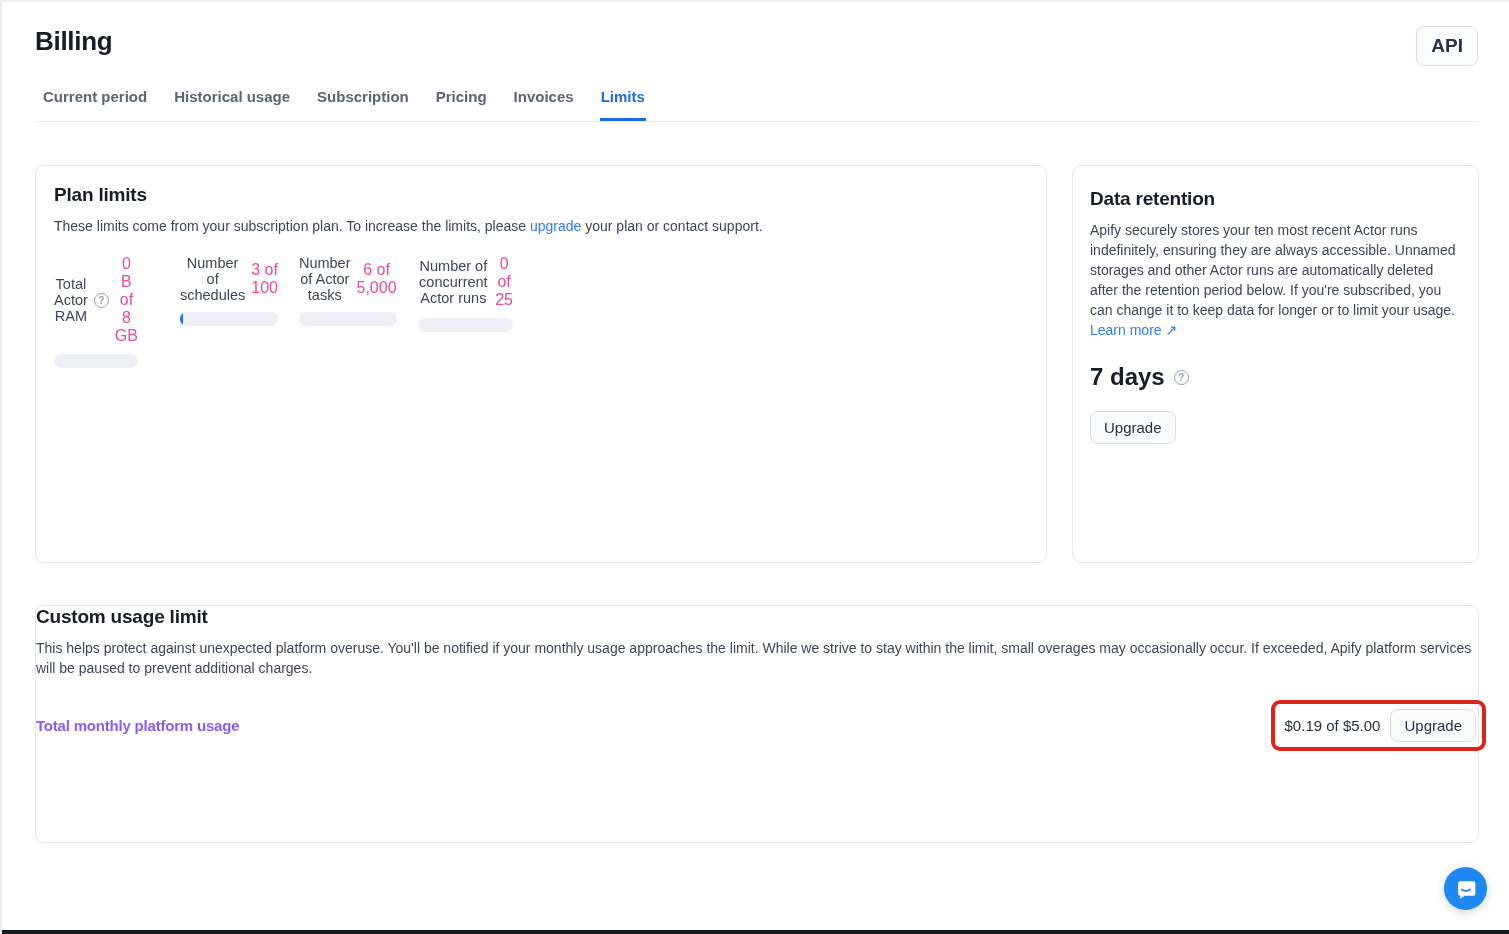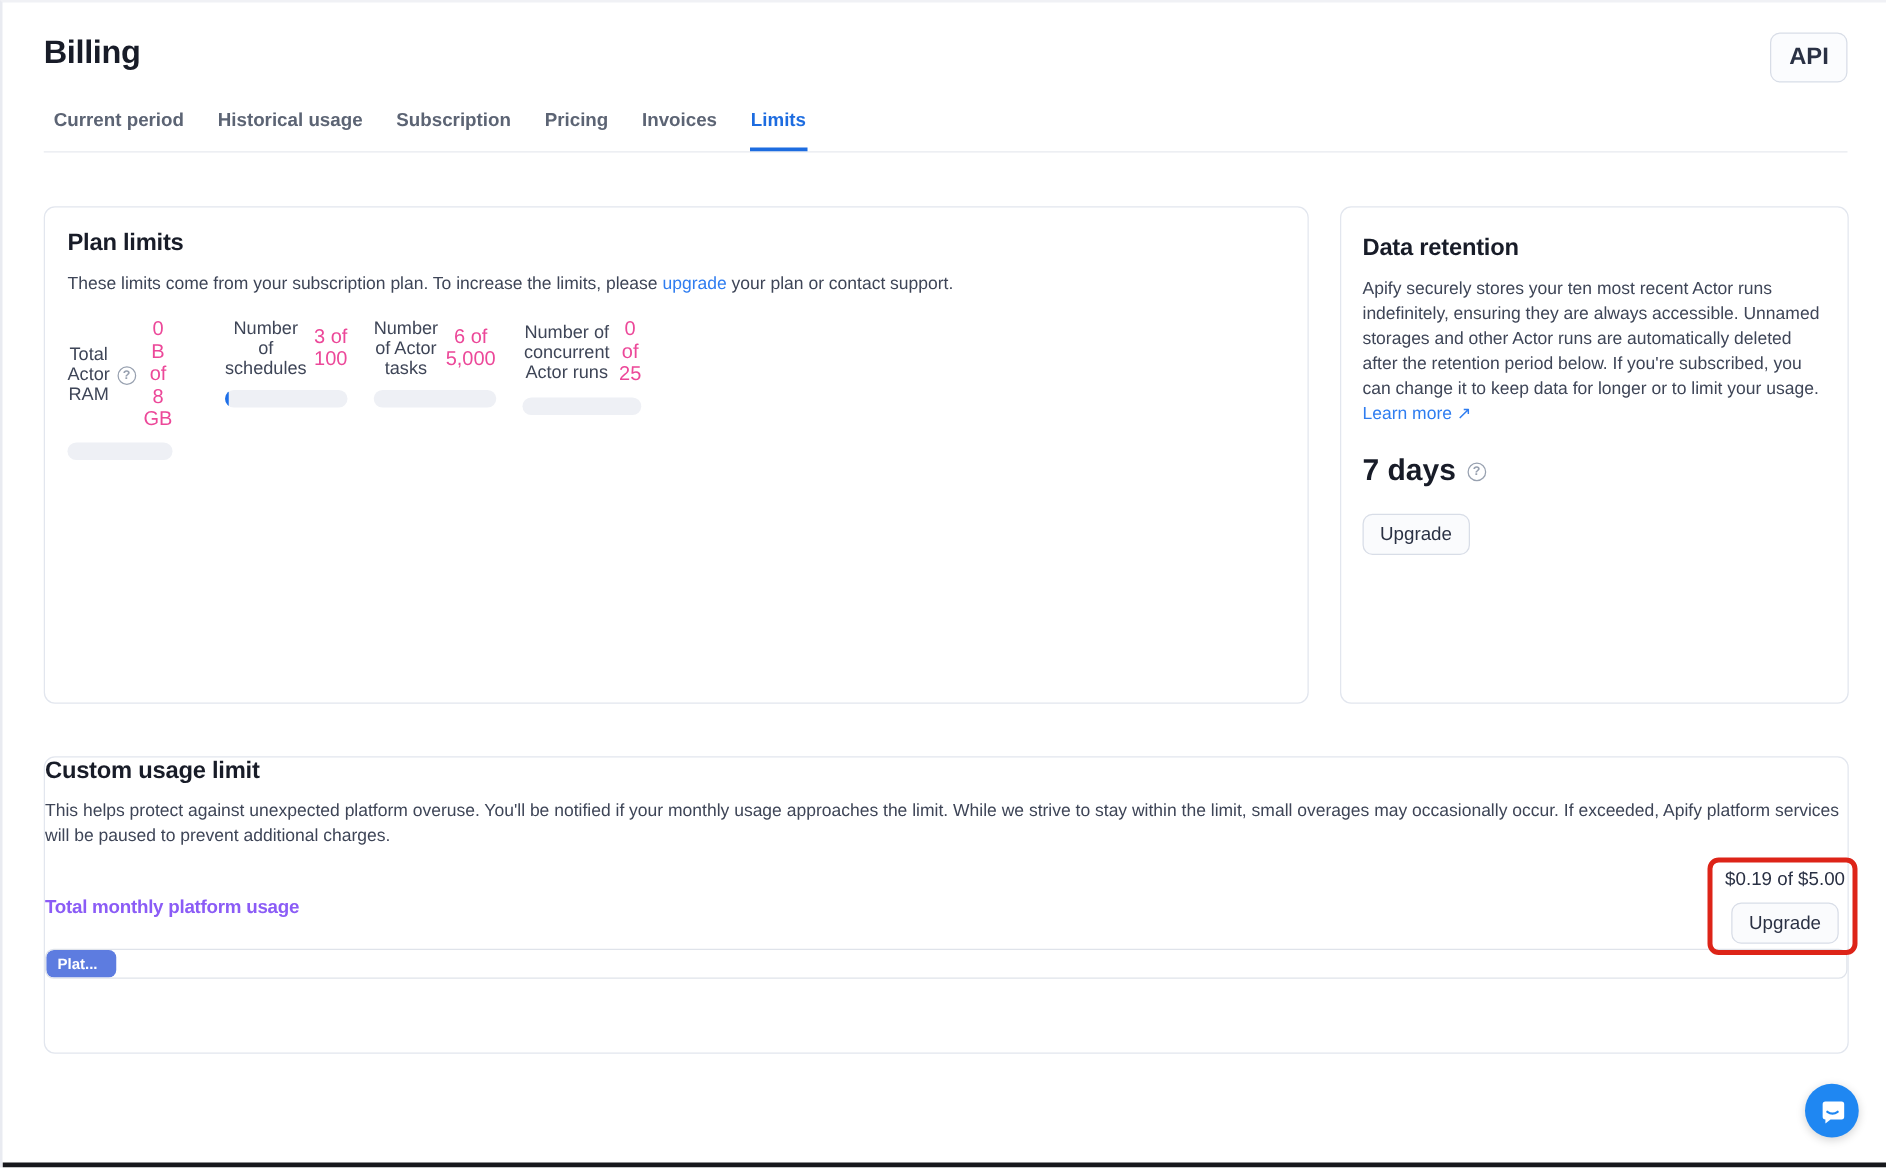--- a/index.html
+++ b/index.html
@@ -195,21 +195,20 @@
     letter-spacing: -0.2px;
   }
   .annotation-box {
     display: flex;
     align-items: center;
     gap: 10px;
     border: 4px solid #dd2418;
     border-radius: 9px;
     padding: 5px 6px 5px 10px;
     margin-right: -8px;
-    flex-direction: column;
   }
   .usage-value {
     font-size: 15px;
     color: #2a3144;
   }
   .usage-bar {
     margin-top: 9px;
     height: 24px;
     background: #ffffff;
     border: 1px solid #dfe3ea;
@@ -347,25 +346,20 @@
   <p class="card-desc">This helps protect against unexpected platform overuse. You'll be notified if your monthly usage approaches the limit. While we strive to stay within the limit, small overages may occasionally occur. If exceeded, Apify platform services will be paused to prevent additional charges.</p>
 
   <div class="usage-header">
     <span class="usage-label">Total monthly platform usage</span>
     <div class="annotation-box">
       <span class="usage-value">$0.19 of $5.00</span>
       <button class="light-btn">Upgrade</button>
     </div>
   </div>
 
-  <div class="usage-bar">
-    <div class="usage-fill" style="width: 3.9%;">
-      <span>Plat...</span>
-    </div>
-  </div>
 </section>
 
 <div class="chat-fab">
   <svg width="22" height="22" viewBox="0 0 24 24">
     <path d="M5 3 h14 a2.4 2.4 0 0 1 2.4 2.4 v11 a2.4 2.4 0 0 1 -2.4 2.4 h-9.5 l-4.5 3.4 v-3.4 a2.4 2.4 0 0 1 -2.4 -2.4 v-11 A2.4 2.4 0 0 1 5 3 z" fill="#ffffff" transform="translate(0.8,0.5)"></path>
     <path d="M7.5 12.5 q4.5 3.2 9 0" stroke="#1f87f2" stroke-width="2" fill="none" stroke-linecap="round"></path>
   </svg>
 </div>
 
 <div class="bottom-strip"></div>

